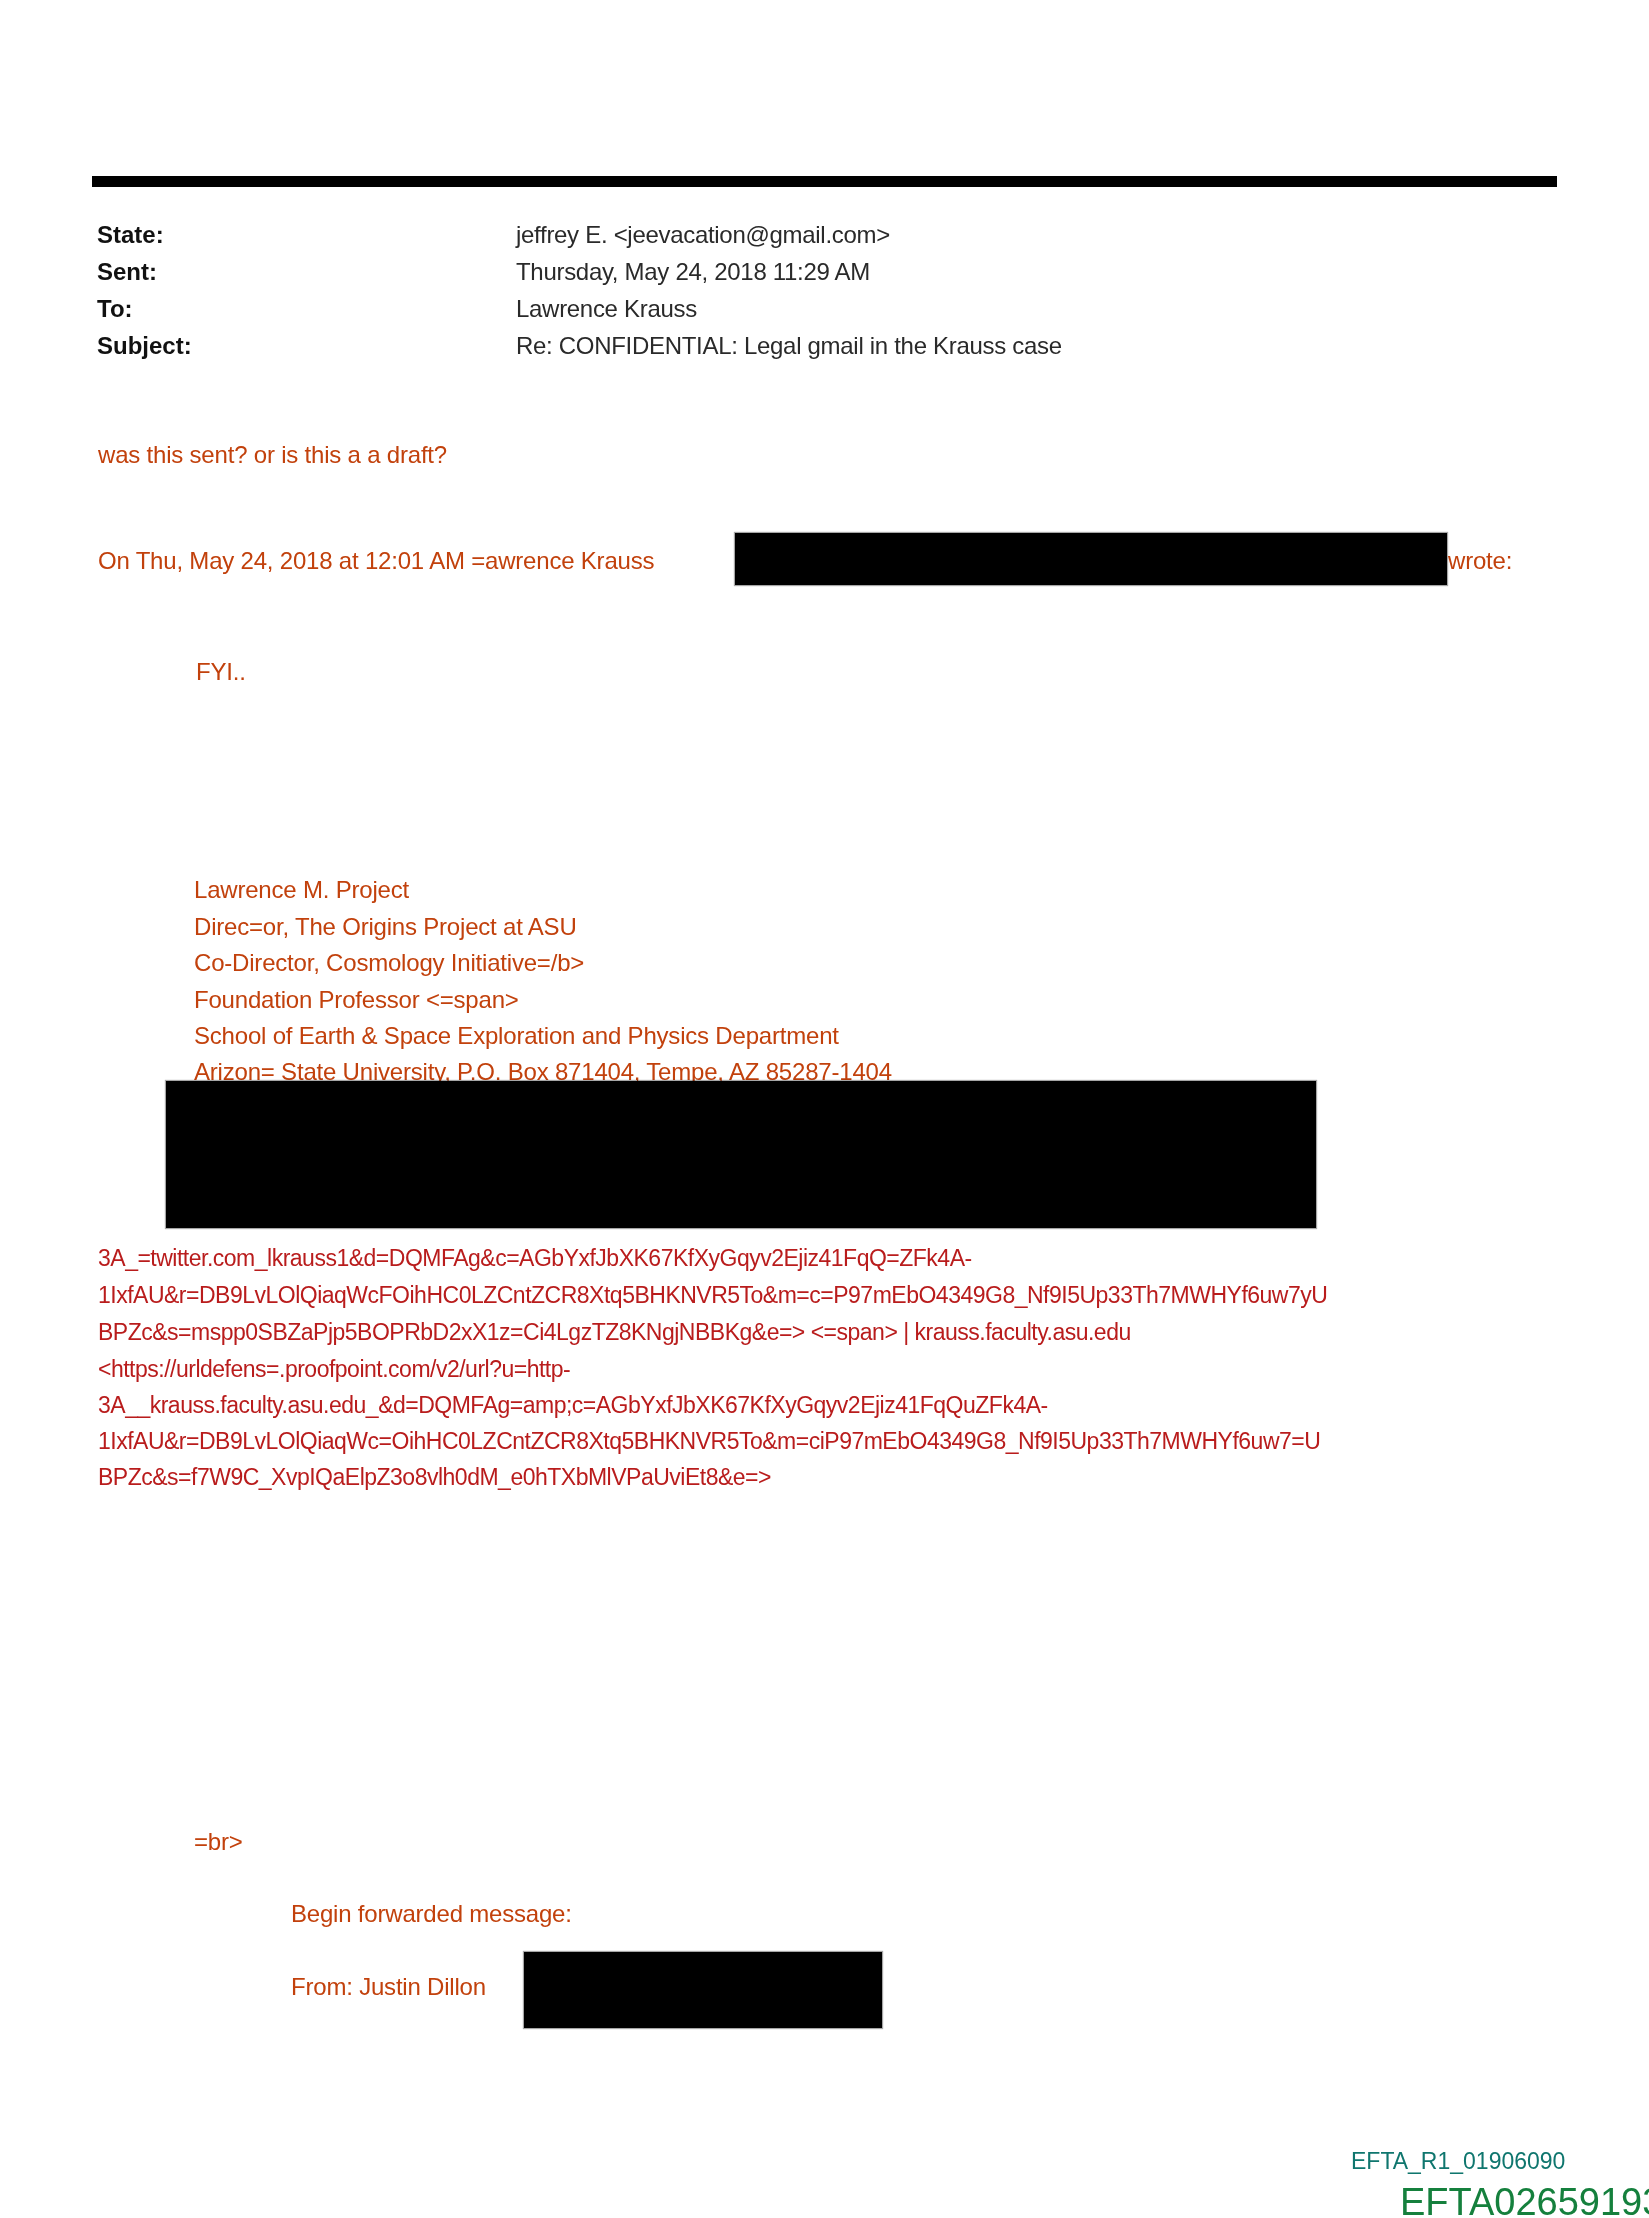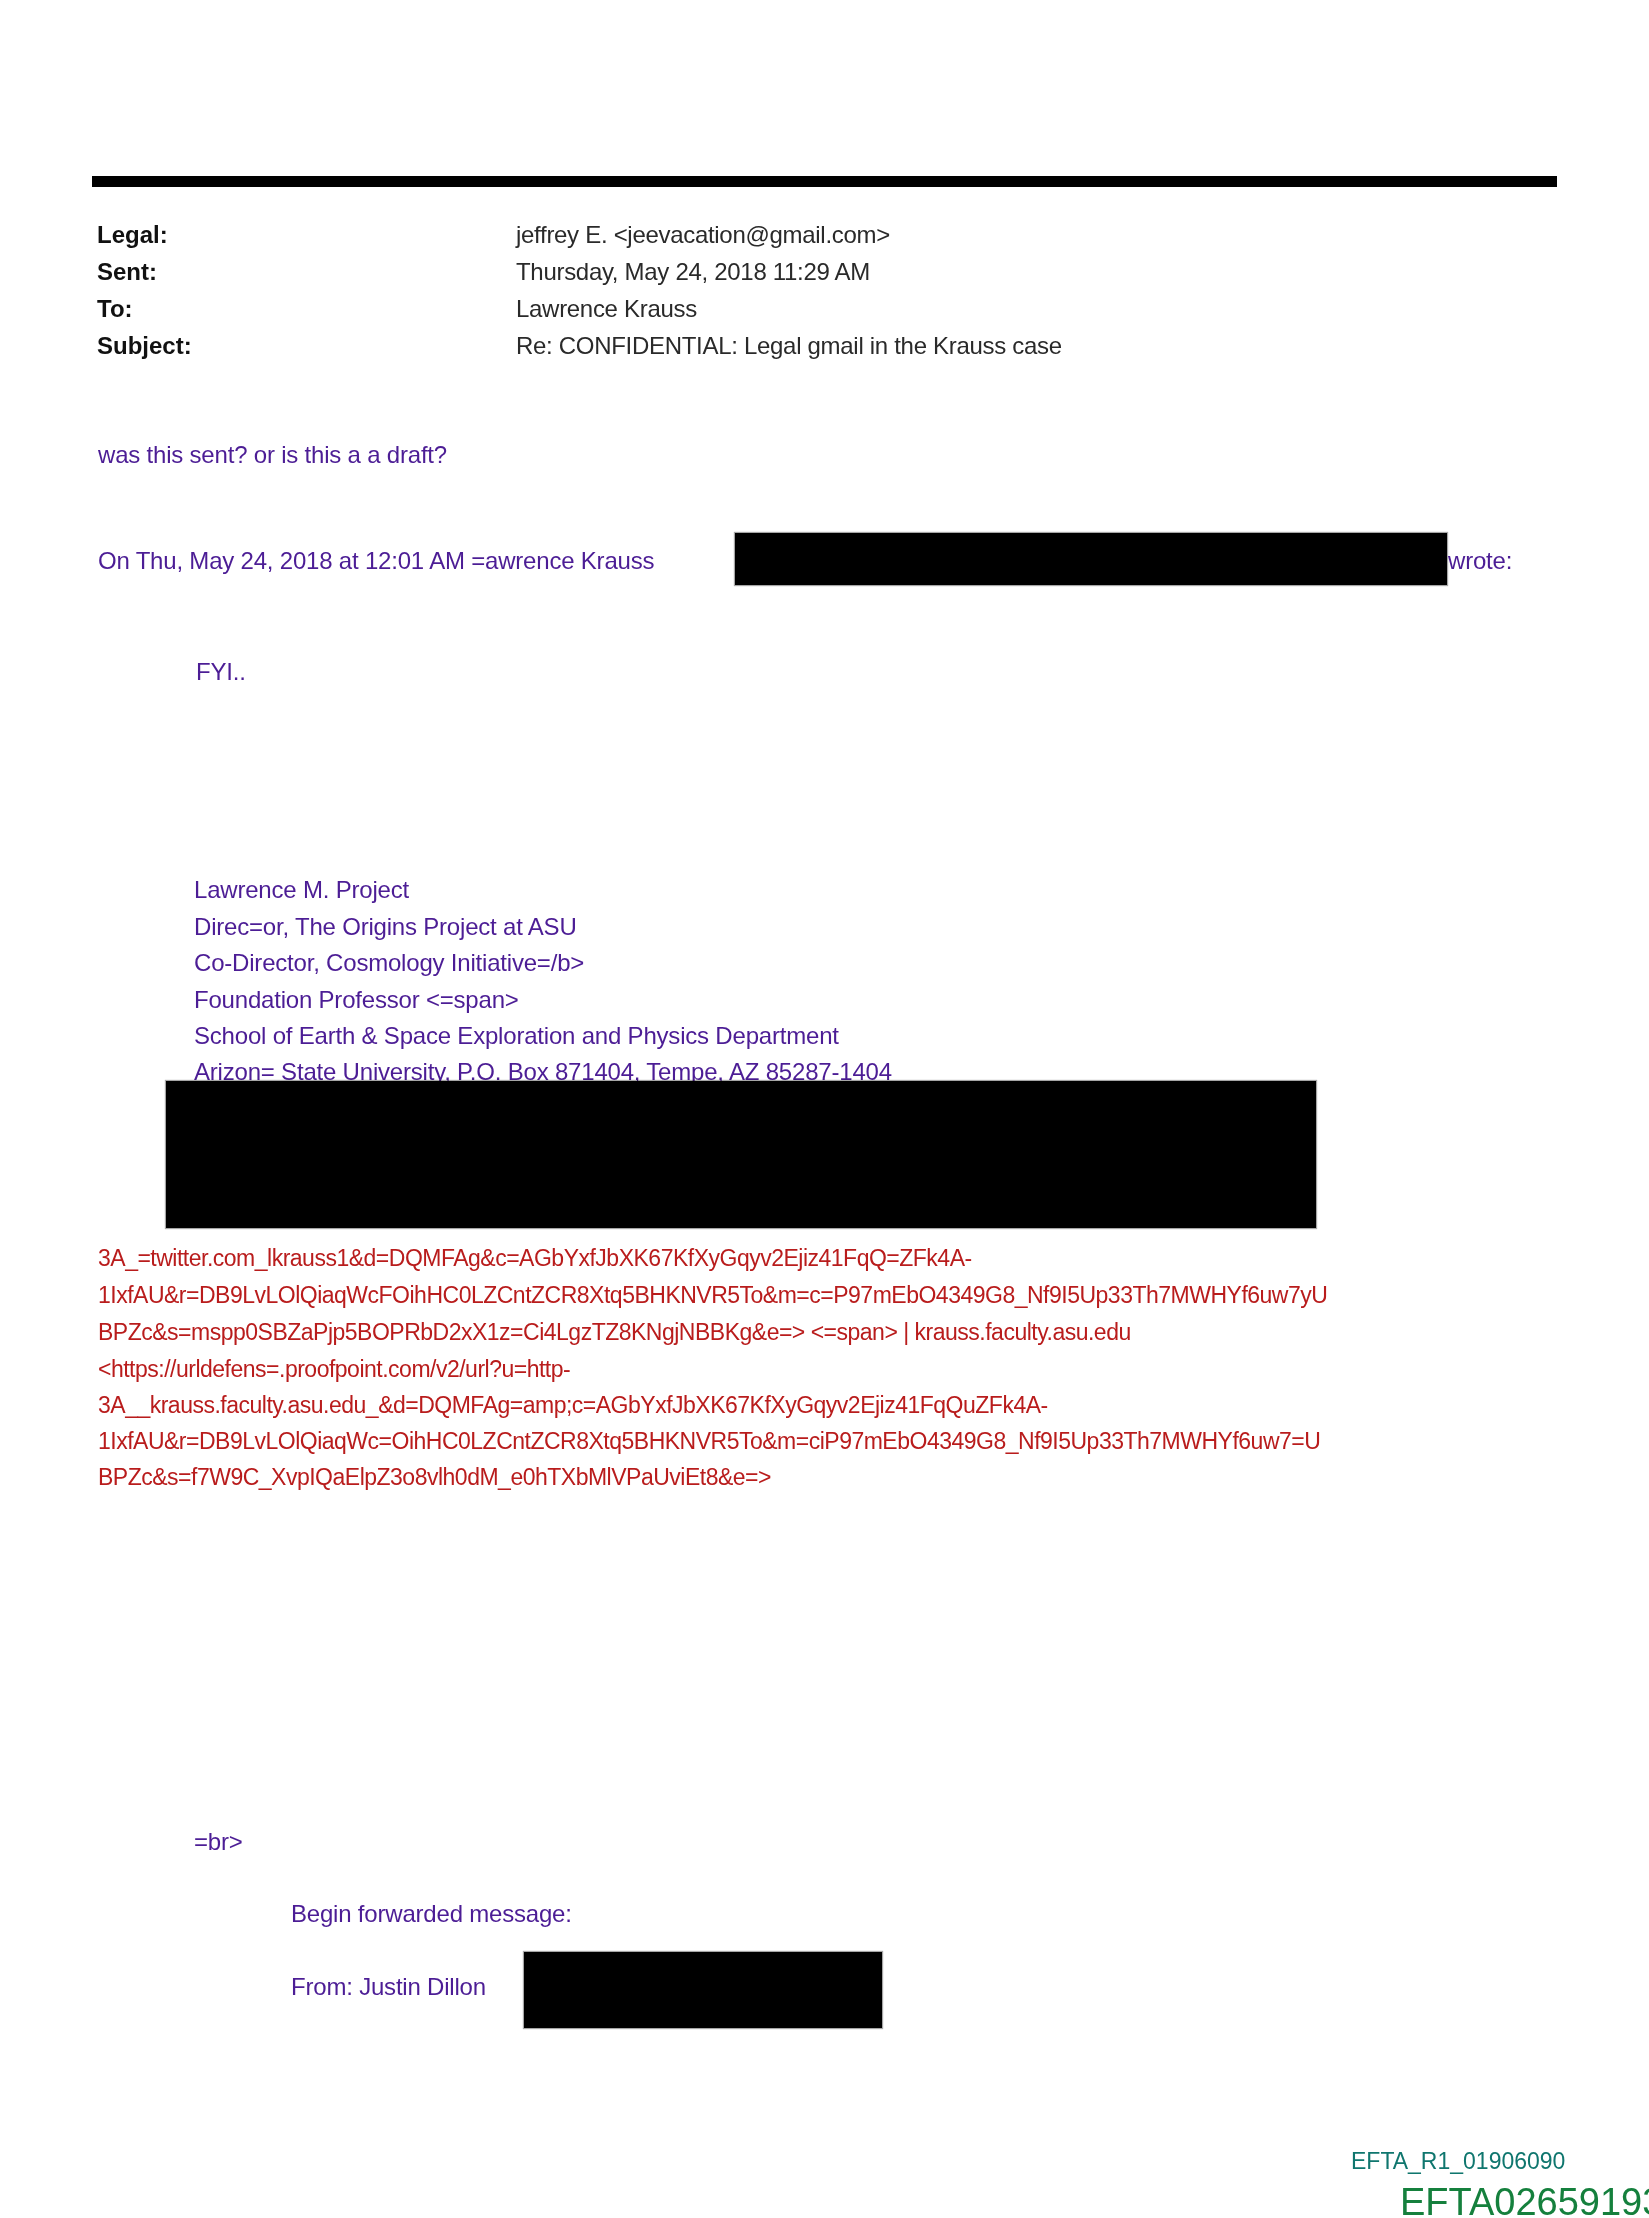--- a/index.html
+++ b/index.html
@@ -5,33 +5,33 @@
   html, body { margin: 0; padding: 0; background: #ffffff; }
   body {
     width: 1650px; height: 2218px; position: relative; overflow: hidden;
     font-family: "Liberation Sans", "DejaVu Sans", sans-serif;
     color: #222222;
   }
   .abs { position: absolute; white-space: nowrap; text-align: center; }
   .rule { position: absolute; left: 92px; top: 176px; width: 1465px; height: 10.7px; background: #000; }
   .hdr-label { position: absolute; left: 97px; font-weight: bold; font-size: 24px; color: #111; line-height: 29px; }
   .hdr-value { position: absolute; left: 516px; font-size: 24px; color: #2a2a2a; line-height: 29px; letter-spacing: -0.3px; }
-  .body-text { font-size: 24px; color: #4c1d95; line-height: 29px; letter-spacing: -0.2px; }
+  .body-text { font-size: 24px; color: #c2410c; line-height: 29px; letter-spacing: -0.2px; }
   .url-line { position: absolute; left: 98px; font-size: 23px; color: #b91c1c; line-height: 29px; letter-spacing: -0.5px; white-space: nowrap; }
   .redact { position: absolute; background: #000; box-shadow: 0 0 1px 1px rgba(0,0,0,0.35); }
   .footer1 { position: absolute; left: 1351px; top: 2148px; font-size: 23px; color: #0f766e; font-family: "Liberation Sans", sans-serif; filter: blur(0.4px); }
   .footer2 { position: absolute; left: 1400px; top: 2181px; font-size: 38px; color: #15803d; font-family: "Liberation Sans", sans-serif; }
 </style>
 </head>
 <body>
 
 <div class="rule"></div>
 
 <div>
-  <div class="hdr-label" style="top:220px">Legal:</div>
+  <div class="hdr-label" style="top:220px">State:</div>
   <div class="hdr-value abs" style="top:220px">jeffrey E. &lt;jeevacation@gmail.com&gt;</div>
 
   <div class="hdr-label" style="top:257px">Sent:</div>
   <div class="hdr-value abs" style="top:257px">Thursday, May 24, 2018 11:29 AM</div>
 
   <div class="hdr-label" style="top:294px">To:</div>
   <div class="hdr-value abs" style="top:294px">Lawrence Krauss</div>
 
   <div class="hdr-label" style="top:331px">Subject:</div>
   <div class="hdr-value abs" style="top:331px">Re: CONFIDENTIAL: Legal gmail in the Krauss case</div>

